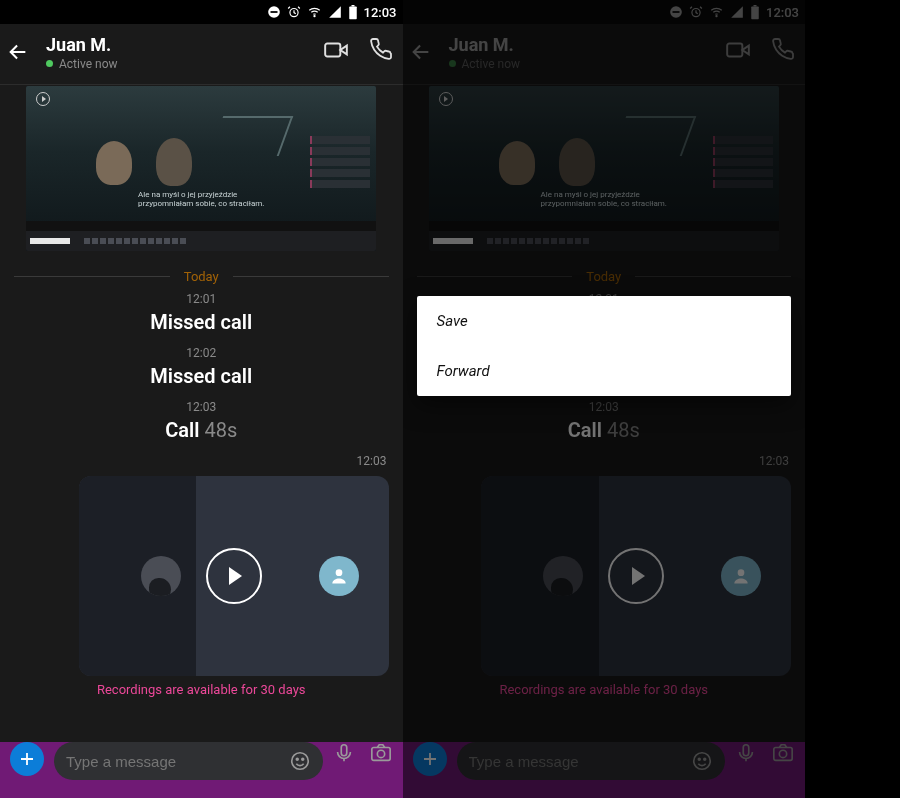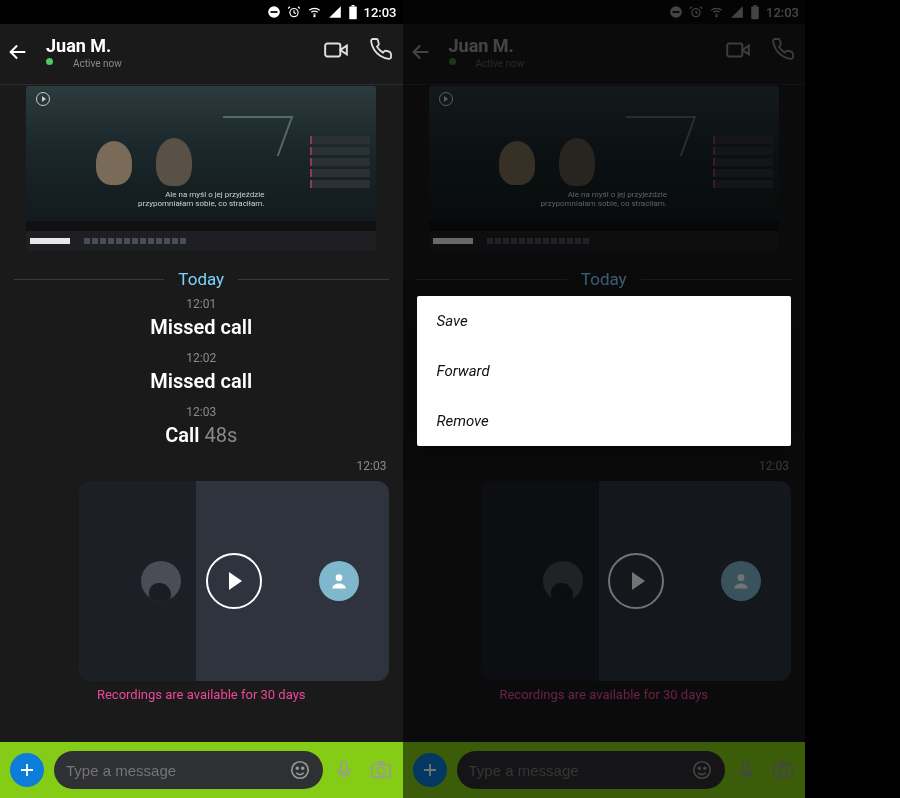--- a/index.html
+++ b/index.html
@@ -9,51 +9,51 @@
 
   
   .statusbar { height:24px; background:#000; display:flex; align-items:center; justify-content:flex-end; padding:0 6px; gap:6px; font-size:13px; font-weight:500; color:#fff; }
   .statusbar .ic { display:inline-flex; align-items:center; }
 
   
   .chathead { height:56px; display:flex; align-items:center; padding:0 4px; gap:14px; }
   .chathead .back { width:28px; display:flex; justify-content:center; }
   .chathead .titleblock { flex:1; }
   .chathead .titleblock .name { font-size:18px; font-weight:700; color:#fff; }
-  .chathead .titleblock .status { font-size:10px; color:#8a8a8a; display:flex; gap:20px; margin-top:2px;}
+  .chathead .titleblock .status { font-size:12px; color:#8a8a8a; display:flex; align-items:center; gap:6px; margin-top:2px;}
   .chathead .titleblock .status .dot { width:7px; height:7px; border-radius:50%; background:#4fc95f; display:inline-block;}
   .chathead .acts { display:flex; gap:20px; padding-right:6px; }
   .chathead .acts svg { stroke:#e0e0e0; }
 
   .divider { height:1px; background:#2c2c2c; margin:4px 0; }
 
   
   .conv { position:absolute; top:80px; left:0; right:0; bottom:56px; padding:0 14px; }
 
   
   .imgmsg { width:350px; height:165px; margin:6px auto 0; position:relative; background:#0d1a22; border-radius:2px; overflow:hidden; }
   .imgmsg .inner { position:absolute; inset:0; background:
     linear-gradient(180deg, #2c3b3e 0%, #1a2629 40%, #0e1518 100%);
   }
   .imgmsg .fig1 { position:absolute; left:70px; top:55px; width:36px; height:44px; background:#7a6a58; border-radius:50% 50% 40% 40%; }
   .imgmsg .fig2 { position:absolute; left:130px; top:52px; width:36px; height:48px; background:#5a5146; border-radius:50% 50% 40% 40%; }
   .imgmsg .lamp { position:absolute; right:90px; top:30px; width:70px; height:40px; border-top:2px solid #566a6c; border-right:2px solid #566a6c; transform:skewX(-20deg); }
-  .imgmsg .subs { position:absolute; left:50%; transform:translateX(-50%); bottom:42px; font-size:8px; color:#c9d4d6; white-space:nowrap; text-align:right; line-height:1.2;}
+  .imgmsg .subs { position:absolute; left:50%; transform:translateX(-50%); bottom:42px; font-size:8px; color:#c9d4d6; white-space:nowrap; text-align:left; line-height:1.2;}
   .imgmsg .bottombar { position:absolute; left:0; right:0; bottom:20px; height:10px; background:#111;}
   .imgmsg .taskbar { position:absolute; left:0; right:0; bottom:0; height:20px; background:#1e1f22; display:flex; align-items:center; gap:2px; padding:0 4px;}
   .imgmsg .taskbar .sq { width:6px; height:6px; background:#4a4d55; }
   .imgmsg .sidepanel { position:absolute; right:6px; top:50px; width:60px; }
   .imgmsg .sidepanel .row { height:8px; margin-bottom:3px; background:#2a3035; border-left:2px solid #8a3a5a; }
   .imgmsg .playdot { position:absolute; left:10px; top:6px; width:14px; height:14px; border:1.5px solid #ccc; border-radius:50%; display:flex; align-items:center; justify-content:center; }
   .imgmsg .playdot::after { content:""; border-left:4px solid #ccc; border-top:3px solid transparent; border-bottom:3px solid transparent; margin-left:1px;}
 
   
   .datesep { display:flex; align-items:center; gap:14px; margin:18px 0 8px; }
   .datesep .line { flex:1; height:1px; background:#3a3a3a; }
-  .datesep .txt { font-size:17px; color:#7dd3fc; }
+  .datesep .txt { font-size:13px; color:#a16207; }
 
   
   .calllog { text-align:center; margin:8px 0 12px; }
   .calllog .time { font-size:12px; color:#8a8a8a; margin-bottom:4px; }
   .calllog .lbl { font-size:20px; color:#fff; font-weight:600; }
   .calllog .lbl .dur { color:#8a8a8a; font-weight:400; }
 
   .tsright { text-align:right; font-size:12px; color:#8a8a8a; padding-right:2px; margin-top:6px;}
 
   
@@ -61,21 +61,21 @@
   .reccard .leftshade { position:absolute; left:0; top:0; width:38%; height:100%; background:#1c1f26; }
   .reccard .av1 { position:absolute; left:62px; top:80px; width:40px; height:40px; border-radius:50%; background:#4a4d55; overflow:hidden; }
   .reccard .av1::after { content:""; position:absolute; left:8px; top:22px; width:22px; height:22px; background:#1b1d22; border-radius:45% 55% 50% 50%; }
   .reccard .playc { position:absolute; left:50%; top:50%; width:56px; height:56px; margin-left:-28px; margin-top:-28px; border:2px solid #fff; border-radius:50%; display:flex; align-items:center; justify-content:center; }
   .reccard .playc::after { content:""; border-left:13px solid #fff; border-top:9px solid transparent; border-bottom:9px solid transparent; margin-left:4px; }
   .reccard .av2 { position:absolute; right:30px; top:80px; width:40px; height:40px; border-radius:50%; background:#7fb7cc; display:flex; align-items:center; justify-content:center; }
 
   .recnote { text-align:center; font-size:13px; color:#ec4899; margin-top:6px; }
 
   
-  .composer { position:absolute; left:0; right:0; bottom:0; height:56px; background:#84cc16; display:flex; align-items:center; padding:0 10px; gap:10px; }
+  .composer { position:absolute; left:0; right:0; bottom:0; height:56px; background:#701a75; display:flex; padding:0 10px; gap:10px; }
   .composer .plus { width:34px; height:34px; border-radius:50%; background:#0c7dd8; display:flex; align-items:center; justify-content:center; flex-shrink:0; }
   .composer .plus svg { stroke:#fff; }
   .composer .inputwrap { flex:1; height:38px; background:#2f3033; border-radius:20px; display:flex; align-items:center; padding:0 12px; }
   .composer .inputwrap input { flex:1; background:transparent; border:none; outline:none; color:#aaa; font-size:15px; }
   .composer .cic { color:#9a9a9a; display:flex; }
   .composer .tail { display:flex; gap:14px; }
 
   
   .ctxmenu { position:absolute; left:14px; right:14px; top:296px; background:#fff; color:#111; border-radius:2px; box-shadow:0 8px 24px rgba(0,0,0,0.5); z-index:50;font-style:italic; }
   .ctxmenu .item { padding:16px 20px; font-size:15px; }
@@ -432,17 +432,16 @@
               <path d="M8 6l2-3h4l2 3"></path>
             </svg>
           </span>
       </div>
     </div>
 
     <div class="dimmer"></div>
     <div class="ctxmenu">
       <div class="item">Save</div>
       <div class="item">Forward</div>
-      <div class="item">Remove</div>
     </div>
 
   </div>
 </div>
 
 </body></html>

